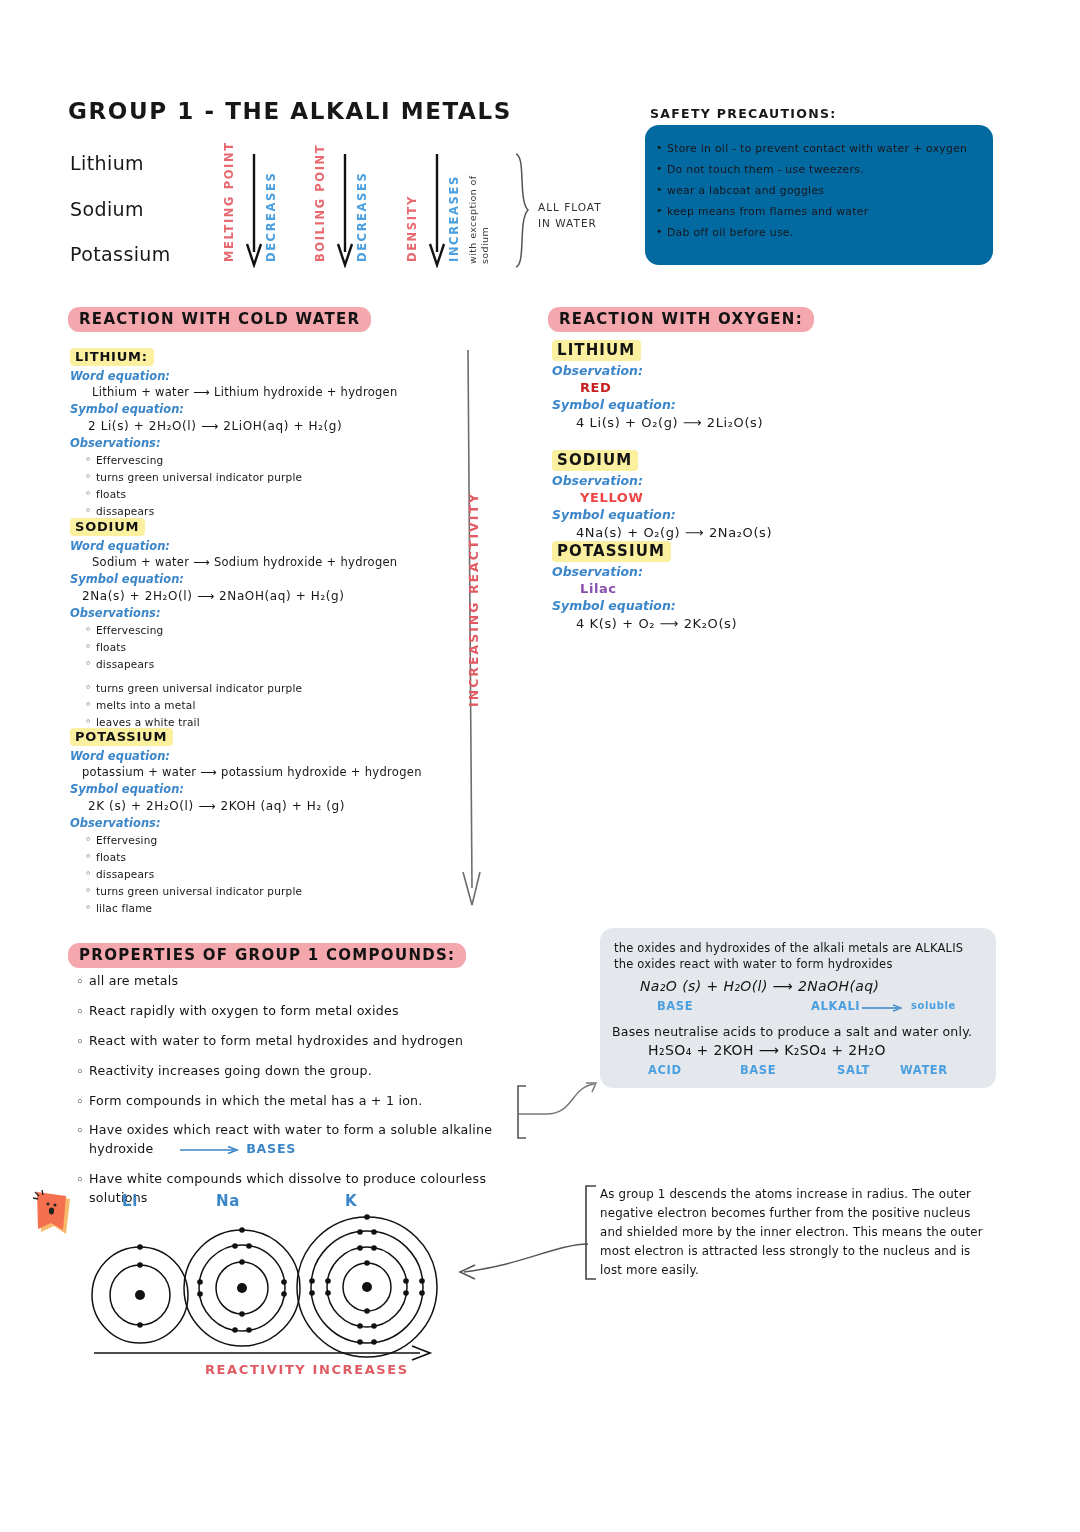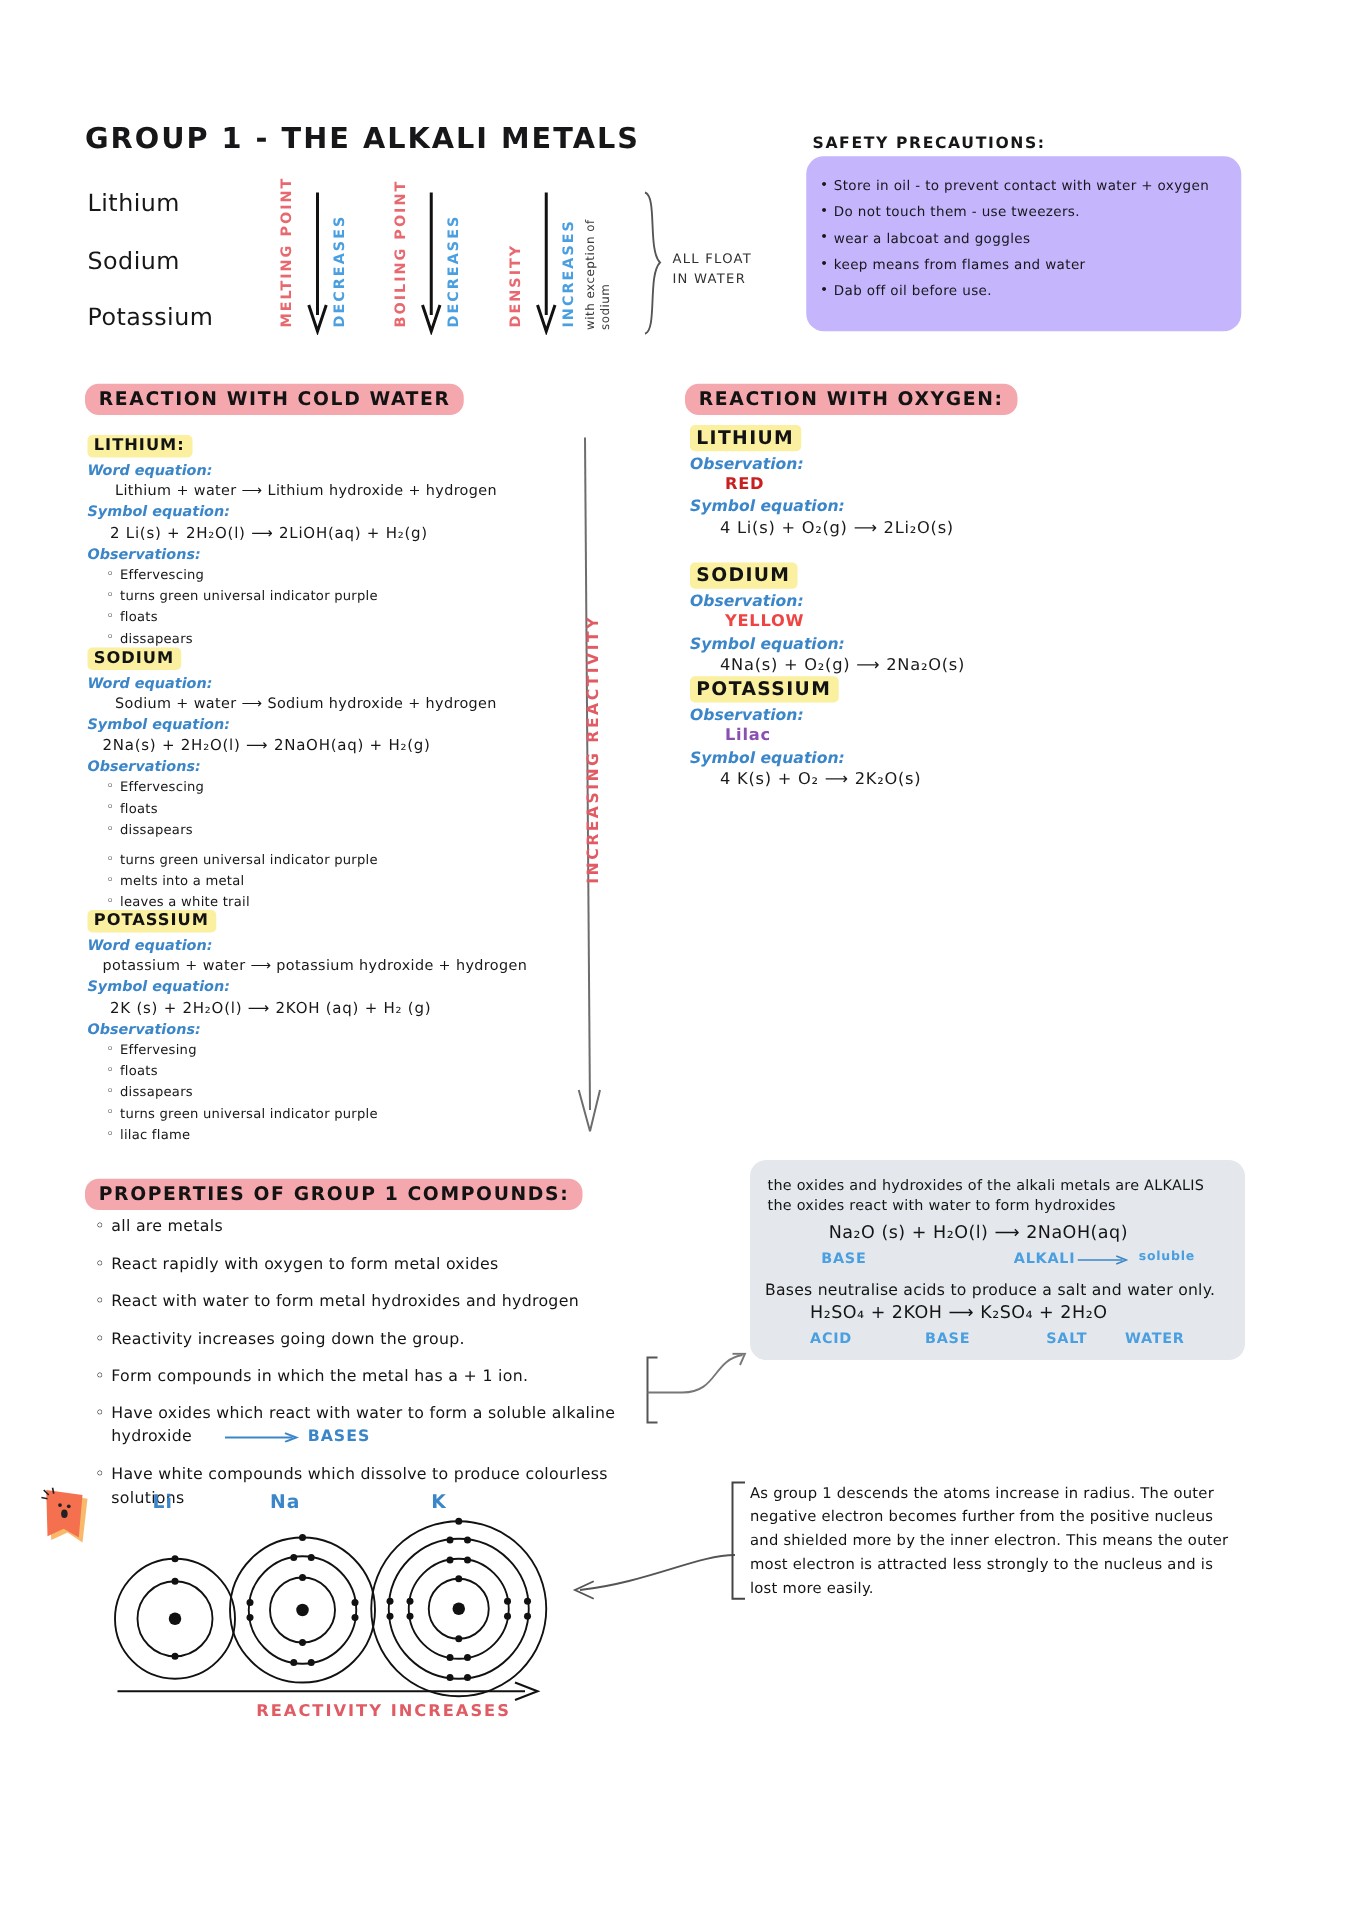--- a/index.html
+++ b/index.html
@@ -42,21 +42,21 @@
 
   
   #floatTxt{left:538px;top:200px;font-size:10.5px;line-height:1.5;
     letter-spacing:1px;color:#303030;}
 
   
   #safetyTitle{left:650px;top:106px;font-size:12.5px;font-weight:700;
     letter-spacing:1.3px;color:#17171a;}
   #safetyBox{
     left:645px;top:125px;width:348px;height:140px;
-    background:#c4b5fd;border-radius:14px;
+    background:#0369a1;border-radius:14px;
   }
   #safetyBox ul{margin:0;padding:13px 14px 0 22px;list-style:none;}
   #safetyBox li{font-size:10.8px;line-height:1.95;color:#17171a;letter-spacing:.3px;position:relative;}
   #safetyBox li:before{content:"•";position:absolute;left:-11px;top:-1px;font-size:11px;}
 
   
   .pinkhdr{
     display:inline-block;background:#f4a7ad;border-radius:11px;
     padding:3px 11px 4px 11px;font-size:15px;font-weight:600;
     letter-spacing:1.3px;color:#131313;
@@ -299,21 +299,21 @@
   <svg class="abs" style="left:512px;top:1082px;" width="120" height="70">
     <path d="M14 4 L6 4 L6 56 L14 56" stroke="#555" stroke-width="1.6" fill="none"></path>
     <path d="M6 32 L34 32 C62 32, 58 6, 82 2" stroke="#777" stroke-width="1.5" fill="none"></path>
     <path d="M74 1 L84 1 L80 10" stroke="#777" stroke-width="1.5" fill="none"></path>
   </svg>
 
   <div class="abs" id="alkBox">
     <div class="t" style="position:absolute;left:14px;top:12px;width:370px;">the oxides and hydroxides of the alkali metals are ALKALIS</div>
     <div class="t" style="position:absolute;left:14px;top:28px;width:370px;">the oxides react with water to form hydroxides</div>
 
-    <div class="eqrow" style="position:absolute;left:63px;top:50px;">Na₂O (s)  +   H₂O(l)  ⟶  2NaOH(aq)</div>
+    <div class="eqrow" style="position:absolute;left:40px;top:50px;font-style:italic;">Na₂O (s)  +   H₂O(l)  ⟶  2NaOH(aq)</div>
     <div class="tag" style="position:absolute;left:57px;top:71px;">BASE</div>
     <div class="tag" style="position:absolute;left:211px;top:71px;">ALKALI</div>
     <svg class="abs" style="left:262px;top:75px;" width="46" height="9">
       <path d="M0 5 L36 5" stroke="#3b86c9" stroke-width="1.3"></path>
       <path d="M31 1.8 L39 5 L31 8.2" stroke="#3b86c9" stroke-width="1.3" fill="none"></path>
     </svg>
     <div class="tag" style="position:absolute;left:311px;top:72px;font-size:10px;">soluble</div>
 
     <div class="t" style="position:absolute;left:12px;top:94px;width:375px;font-size:12.5px;">Bases neutralise acids to produce a salt and water only.</div>
 

